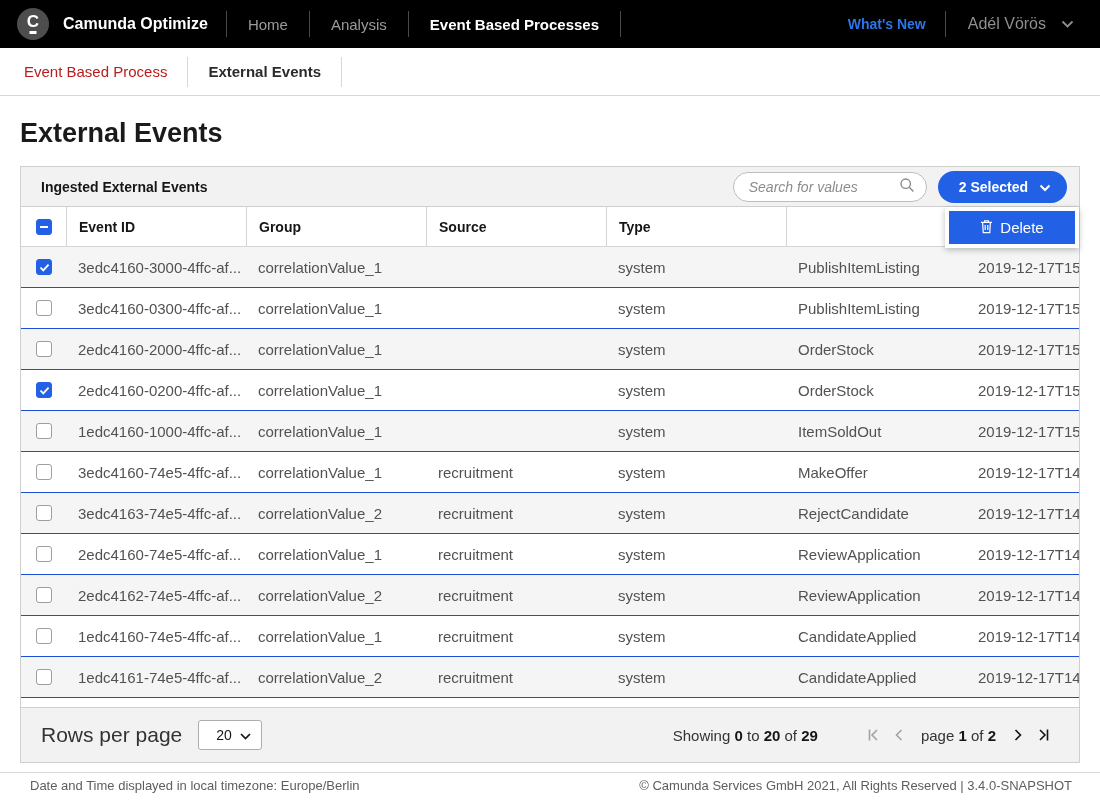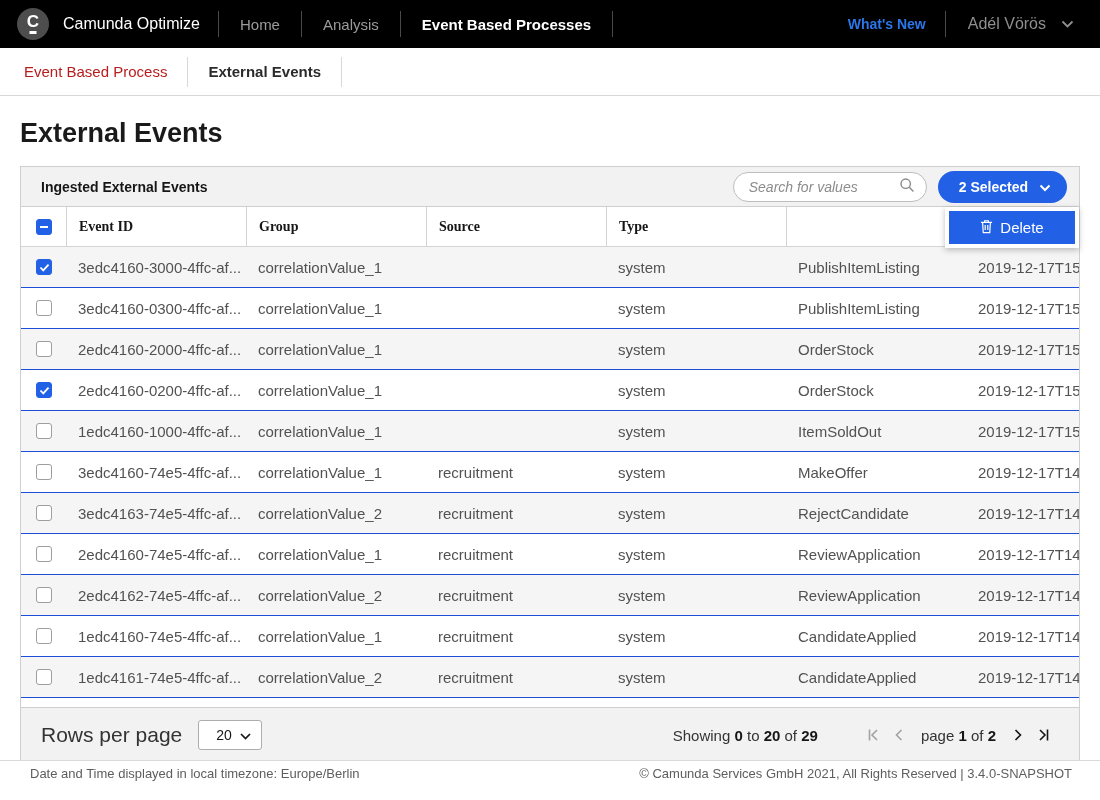--- a/index.html
+++ b/index.html
@@ -8,21 +8,21 @@
     font-family: "Liberation Sans", sans-serif;
     background: #fff; color: #161616; position: relative;
   }
 
   
   .navbar { height: 48px; background: #000; display: flex; align-items: center; }
   .logo { width: 32px; height: 32px; border-radius: 50%; background: #4d4d4d;
           margin: 0 14px 0 17px; position: relative; display: flex; align-items: center; justify-content: center; flex: none; }
   .logo .c-glyph { color: #fff; font-weight: bold; font-size: 17px; line-height: 1; margin-top: -5px; }
   .logo .c-bar { position: absolute; bottom: 6px; left: 50%; transform: translateX(-50%); width: 7px; height: 3px; background: #fff; }
-  .brand { font-size: 16px; font-weight: 400; color: #fff; margin-right: 18px; white-space: nowrap; }
+  .brand { font-size: 16px; font-weight: 700; color: #fff; margin-right: 18px; white-space: nowrap; }
   .nav-sep { width: 1px; height: 26px; background: #494949; flex: none; }
   .nav-item { font-size: 15px; color: #9b9b9b; padding: 0 21px; height: 48px;
               display: flex; align-items: center; cursor: pointer; white-space: nowrap; }
   .nav-item.active { color: #fff; font-weight: 700; }
   .nav-right { margin-left: auto; display: flex; align-items: center; height: 52px; }
   .whats-new { color: #2b76e9; font-size: 14px; font-weight: 600; padding: 0 19px; cursor: pointer; white-space: nowrap; }
   .user-menu { color: #8f8f8f; font-size: 16px; padding: 0 26px 0 22px; display: flex; align-items: center; gap: 15px; cursor: pointer; white-space: nowrap; }
   .chev { display: inline-flex; }
 
   
@@ -49,21 +49,21 @@
                   padding: 0 16px 0 21px; border: none; cursor: pointer; }
 
   .dropdown { position: absolute; top: 40px; right: 0; background: #fff; padding: 4px;
               box-shadow: 0 2px 6px rgba(0,0,0,.25); z-index: 5; }
   .dropdown-item { width: 126px; height: 33px; background: #2261e6; color: #fff; font-size: 15px;
                    display: flex; align-items: center; justify-content: center; gap: 7px; cursor: pointer; }
 
   
   .thead { display: flex; height: 40px; border-bottom: 1px solid #d4d4d4; align-items: stretch; background: #fff; }
   .th { display: flex; align-items: center; font-weight: 700; font-size: 14px; color: #161616;
-        padding-left: 12px; border-right: 1px solid #d4d4d4; white-space: nowrap; overflow: hidden; font-family: Liberation Serif, serif; }
+        padding-left: 12px; border-right: 1px solid #d4d4d4; white-space: nowrap; overflow: hidden; }
   .th:last-child { border-right: none; }
   .col-check { width: 46px; flex: none; display: flex; align-items: center; justify-content: center; padding-left: 0; }
   .col { width: 180px; flex: none; }
   .col-ts { flex: 1; }
 
   .trow { display: flex; height: 41px; align-items: center; border-bottom: 1px solid #1d4ed8; background: #fff; }
   .trow.alt { background: #f5f5f5; }
   .cell { width: 180px; flex: none; font-size: 15px; color: #525252; padding-left: 11px;
           white-space: nowrap; overflow: hidden; }
   .cell-ts { flex: 1; }
@@ -89,21 +89,21 @@
   .showing b { color: #161616; }
   .pager { display: flex; align-items: center; margin-left: 42px; }
   .pg-btn { width: 26px; height: 26px; display: flex; align-items: center; justify-content: center;
             background: transparent; border: none; cursor: pointer; }
   .pg-btn.disabled { color: #a2a2a2; }
   .pg-btn.enabled { color: #161616; }
   .page-indicator { font-size: 15px; color: #333; margin: 0 9px; white-space: nowrap; }
   .page-indicator b { color: #161616; }
 
   
-  .page-footer { position: absolute; left: 0; right: 0; bottom: 15px; height: 25px; background: #fff;
+  .page-footer { position: absolute; left: 0; right: 0; bottom: 3px; height: 25px; background: #fff;
                  border-top: 1px solid #d9d9d9; display: flex; align-items: center;
                  justify-content: space-between; padding: 0 28px 0 30px; font-size: 13px; color: #5e5e5e; }
 </style>
 </head>
 <body>
 
 <div class="navbar">
   <div class="logo">
     <span class="c-glyph">C</span>
     <span class="c-bar"></span>

